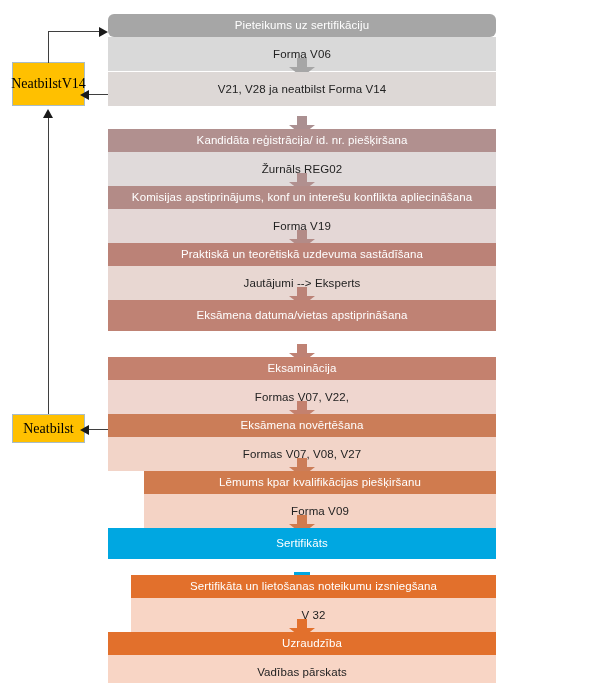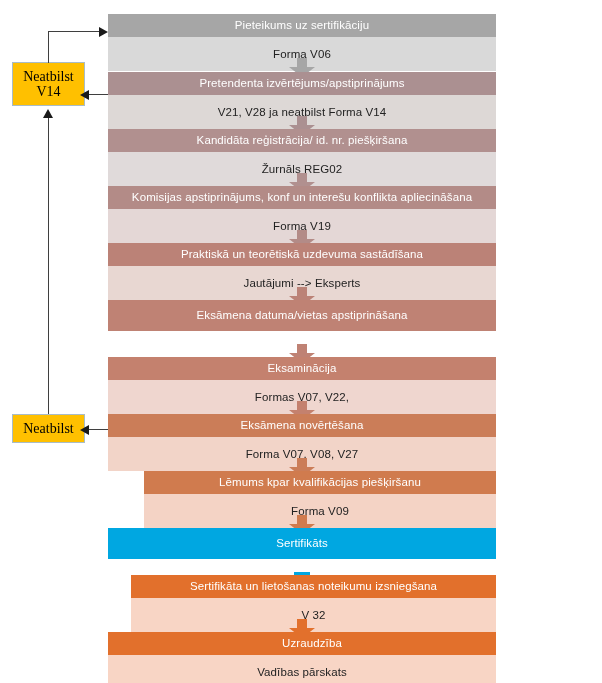--- a/index.html
+++ b/index.html
@@ -65,21 +65,20 @@
     position: absolute;
     background: #ffc000;
     border: 1px solid #a8bcc8;
     box-sizing: border-box;
     font-family: "Liberation Serif", serif;
     color: #000000;
     font-size: 14px;
     line-height: 1.08;
     text-align: right;
     display: flex;
-    flex-direction: column;
     align-items: center;
     justify-content: center;
   }
 
   
   .conn {
     position: absolute;
     background: #3f3f3f;
   }
   .conn-v { width: 1px; }
@@ -104,31 +103,30 @@
     border-right: 5px solid transparent;
     border-bottom: 9px solid #1a1a1a;
   }
 </style>
 </head>
 <body>
 
 <div id="canvas">
 
   <div class="stage" style="top:14px;">
-    <div class="stage-head" style="background:#a6a6a6;">Pieteikums uz sertifikāciju</div>
+    <div class="stage-head" style="background:#a6a6a6;border-radius:6px;">Pieteikums uz sertifikāciju</div>
     <div class="stage-sub" style="background:#d9d9d9;">Forma V06</div>
   </div>
   <div class="arrow" style="left:289px; top:58px;">
     <svg class="arrow-svg" width="26" height="19" viewBox="0 0 26 19">
         <path d="M8 0 H18 V9 H26 L13 19 L0 9 H8 Z" fill="#a6a6a6"></path>
       </svg>
   </div>
 
   <div class="stage" style="top:72px;">
-    <div class="stage-head" style="background:#ab9091;">Pretendenta izvērtējums/apstiprinājums</div>
     <div class="stage-sub" style="background:#ddd8d6;">V21, V28 ja neatbilst Forma V14</div>
   </div>
   <div class="arrow" style="left:289px; top:116px;">
     <svg class="arrow-svg" width="26" height="19" viewBox="0 0 26 19">
         <path d="M8 0 H18 V9 H26 L13 19 L0 9 H8 Z" fill="#ab9091"></path>
       </svg>
   </div>
 
   <div class="stage" style="top:129px;">
     <div class="stage-head" style="background:#b1908f;">Kandidāta reģistrācija/ id. nr. piešķiršana</div>
@@ -174,21 +172,21 @@
     <div class="stage-sub" style="background:#efd6cf;">Formas V07, V22,</div>
   </div>
   <div class="arrow" style="left:289px; top:401px;">
     <svg class="arrow-svg" width="26" height="19" viewBox="0 0 26 19">
         <path d="M8 0 H18 V9 H26 L13 19 L0 9 H8 Z" fill="#c4816e"></path>
       </svg>
   </div>
 
   <div class="stage" style="top:414px;">
     <div class="stage-head" style="background:#cb7d58;">Eksāmena novērtēšana</div>
-    <div class="stage-sub" style="background:#f2d4c8;">Forma V07, V08, V27</div>
+    <div class="stage-sub" style="background:#f2d4c8;">Formas V07, V08, V27</div>
   </div>
   <div class="arrow" style="left:289px; top:458px;">
     <svg class="arrow-svg" width="26" height="19" viewBox="0 0 26 19">
         <path d="M8 0 H18 V9 H26 L13 19 L0 9 H8 Z" fill="#cb7d58"></path>
       </svg>
   </div>
 
   <div class="stage" style="top:471px;padding-left:36px;">
     <div class="stage-head" style="background:#d07b4e;">Lēmums kpar kvalifikācijas piešķiršanu</div>
     <div class="stage-sub" style="background:#f4d3c5;">Forma V09</div>

